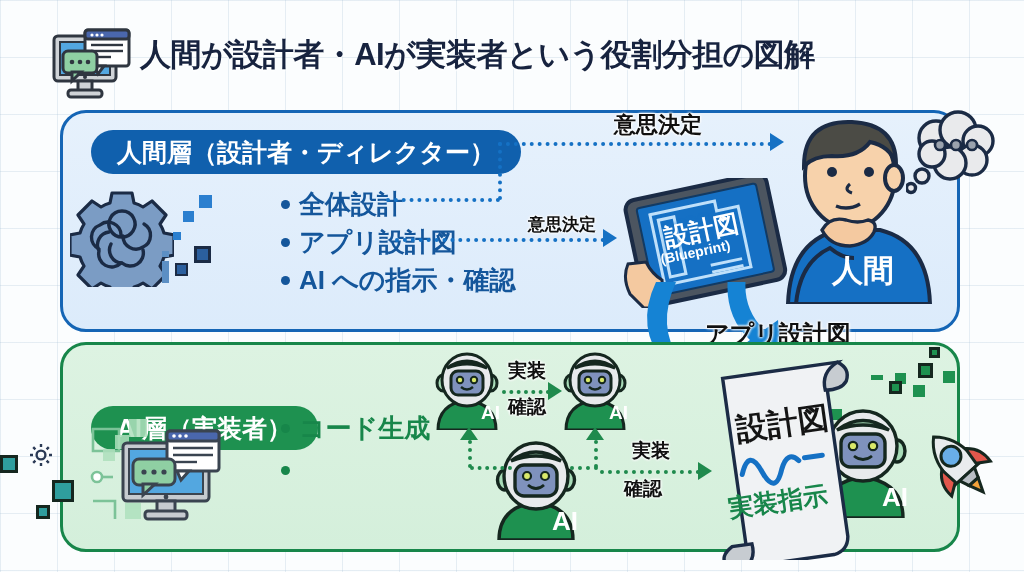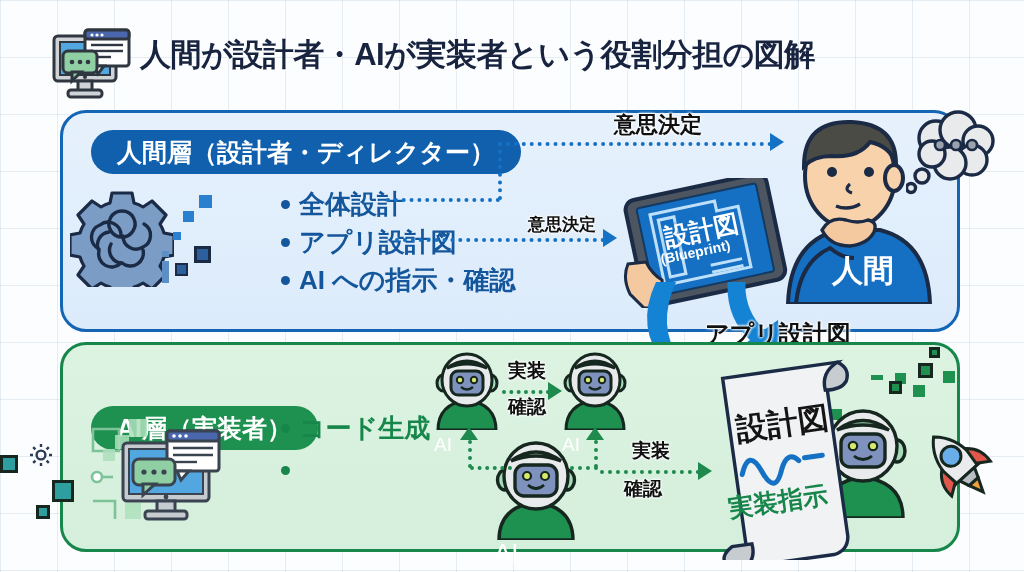--- a/index.html
+++ b/index.html
@@ -83,22 +83,22 @@
   }
   .arrowhead.g{border-left-color:#1f8a4d;}
   .arrowhead.up{
     border-left:9px solid transparent;border-right:9px solid transparent;
     border-bottom:13px solid #1f8a4d;border-top:none;
   }
 
   
   .robot{position:absolute;}
   .robot .label{
-    position:absolute;left:0;width:100%;text-align:left;
-    color:#fff;font-weight:normal;margin-top:32px;
+    position:absolute;left:0;width:100%;text-align:right;
+    color:#fff;font-weight:bold;
   }
 
   
   .px{position:absolute;box-sizing:border-box;}
 </style>
 </head>
 <body>
 
 <div id="stage">
 

